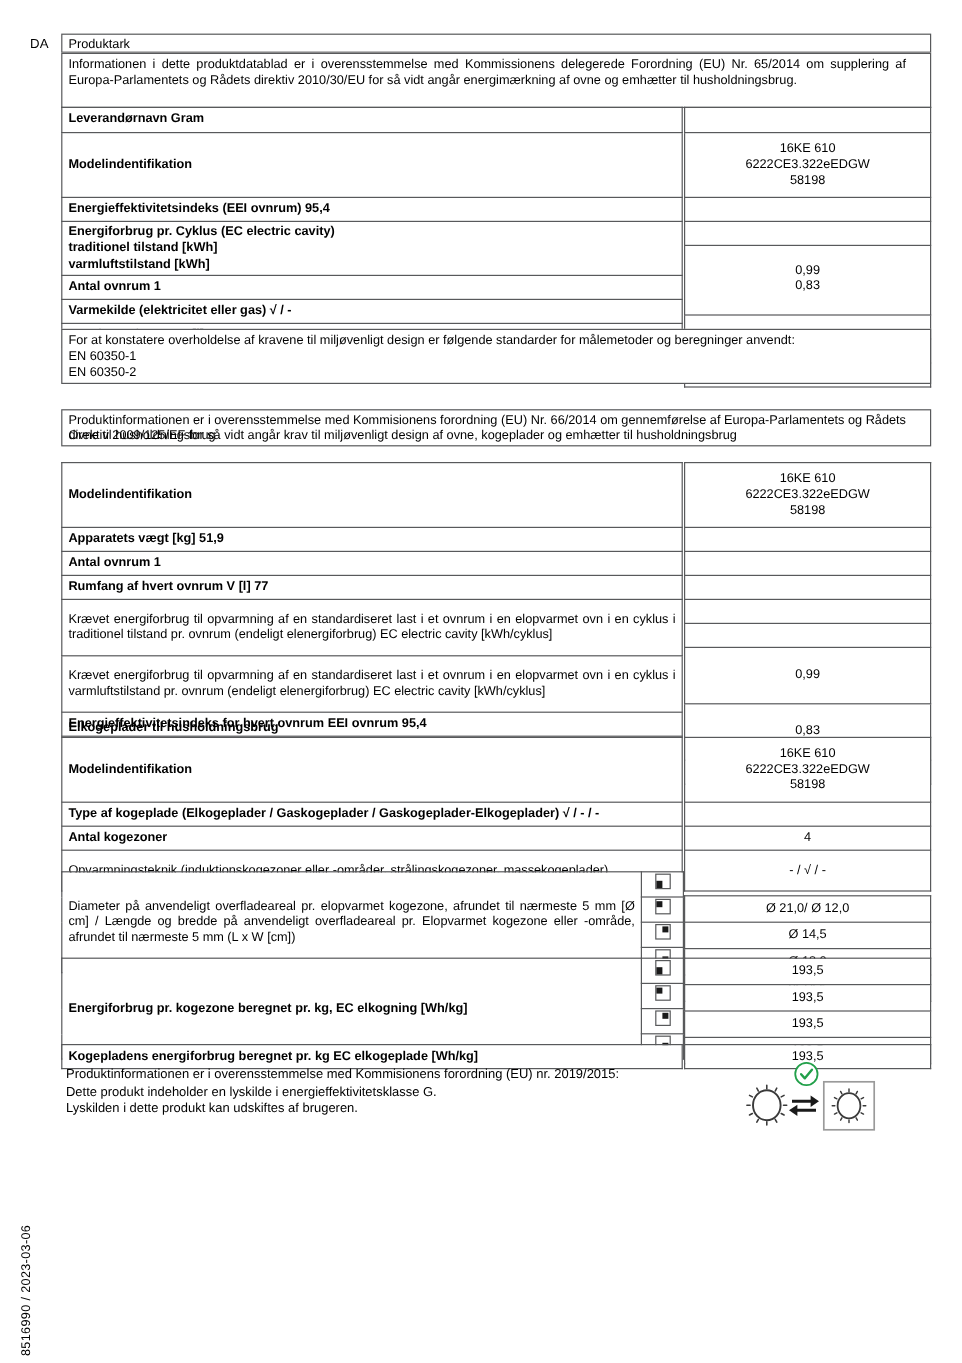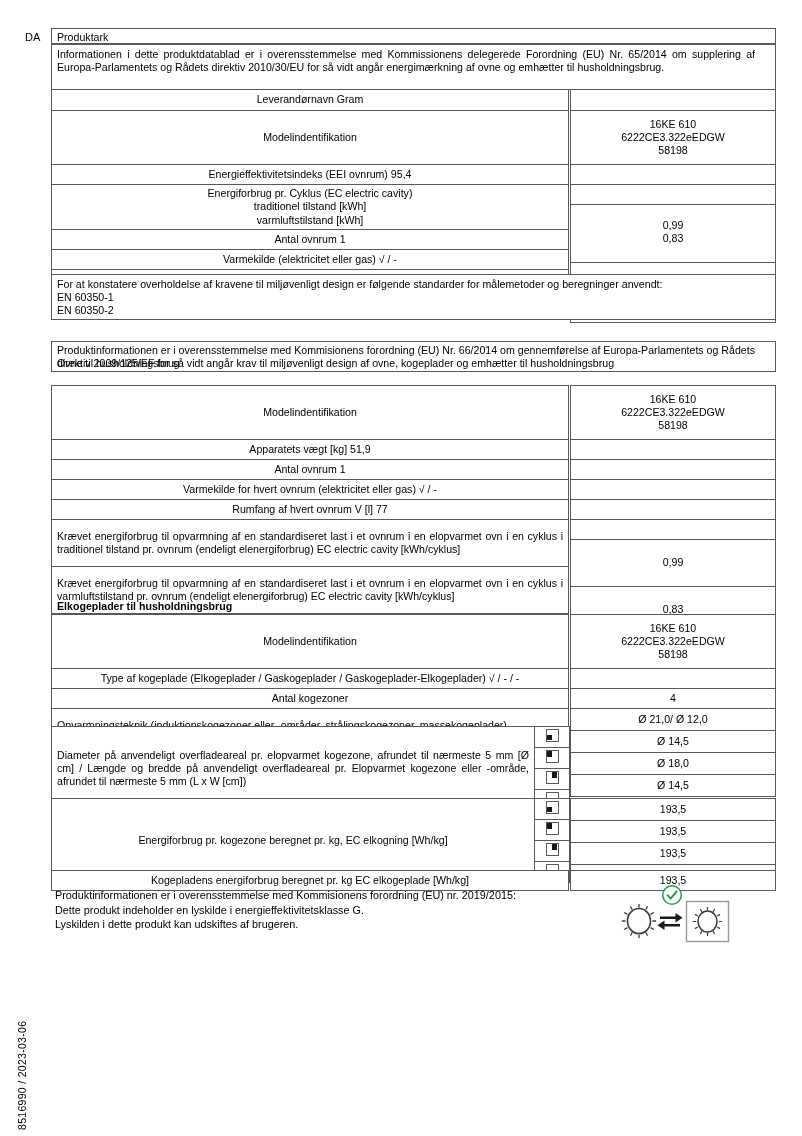--- a/index.html
+++ b/index.html
@@ -74,21 +74,21 @@
   }
   .tbl td {
     border: 1px solid #58595b;
     font-size: 10.6px;
     line-height: 13.2px;
     padding: 1.5px 5px;
     vertical-align: middle;
     background: #fff;
   }
   td.cv { text-align: center; padding-left: 2px; padding-right: 2px; }
-  td.lbl { text-align: center; }
+  td.lbl { text-align: left; font-weight: bold; }
   td.justcell {
     text-align: justify;
     text-align-last: left;
   }
 
   
   .caption {
     position: absolute;
     font-size: 10.6px;
     line-height: 13px;
@@ -232,23 +232,20 @@
         <tr>
       <td class="lbl" style="height:50px;">Modelindentifikation</td>
     </tr>
     <tr>
       <td class="lbl" style="height:16px;margin-top:30px;">Apparatets vægt [kg] 51,9</td>
     </tr>
     <tr>
       <td class="lbl" style="height:16px;">Antal ovnrum 1</td>
     </tr>
     <tr>
-      <td class="lbl" style="height:16px;">Varmekilde for hvert ovnrum (elektricitet eller gas) √ / -</td>
-    </tr>
-    <tr>
       <td class="lbl" style="height:16px;">Rumfang af hvert ovnrum V [l] 77</td>
     </tr>
     <tr>
       <td class="justcell" style="height:43px;">Krævet energiforbrug til opvarmning af en standardiseret last i et ovnrum i en elopvarmet ovn i en cyklus i traditionel tilstand pr. ovnrum (endeligt elenergiforbrug) EC electric cavity [kWh/cyklus]</td>
     </tr>
     <tr>
       <td class="justcell" style="height:43px;">Krævet energiforbrug til opvarmning af en standardiseret last i et ovnrum i en elopvarmet ovn i en cyklus i varmluftstilstand pr. ovnrum (endeligt elenergiforbrug) EC electric cavity [kWh/cyklus]</td>
     </tr>
     <tr>
       <td class="lbl" style="height:16px;">Energieffektivitetsindeks for hvert ovnrum EEI ovnrum  95,4</td>
@@ -347,21 +344,21 @@
       </td>
     </tr>
     <tr>
       <td class="icon-cell" style="height:18px;">
         <span class="zone-icon zi-br"><i></i></span>
       </td>
     </tr>
   </tbody>
     </table>
 
-  <table class="tbl" style="left:570px; top:708px; width:206px;padding-left:24px;">
+  <table class="tbl" style="left:570px; top:746px; width:206px;padding-left:24px;">
     <tbody>
         <tr>
       <td class="cv" style="height:18px;">Ø 21,0/ Ø 12,0</td>
     </tr>
     <tr>
       <td class="cv" style="height:18px;">Ø 14,5</td>
     </tr>
     <tr>
       <td class="cv" style="height:18px;">Ø 18,0</td>
     </tr>

